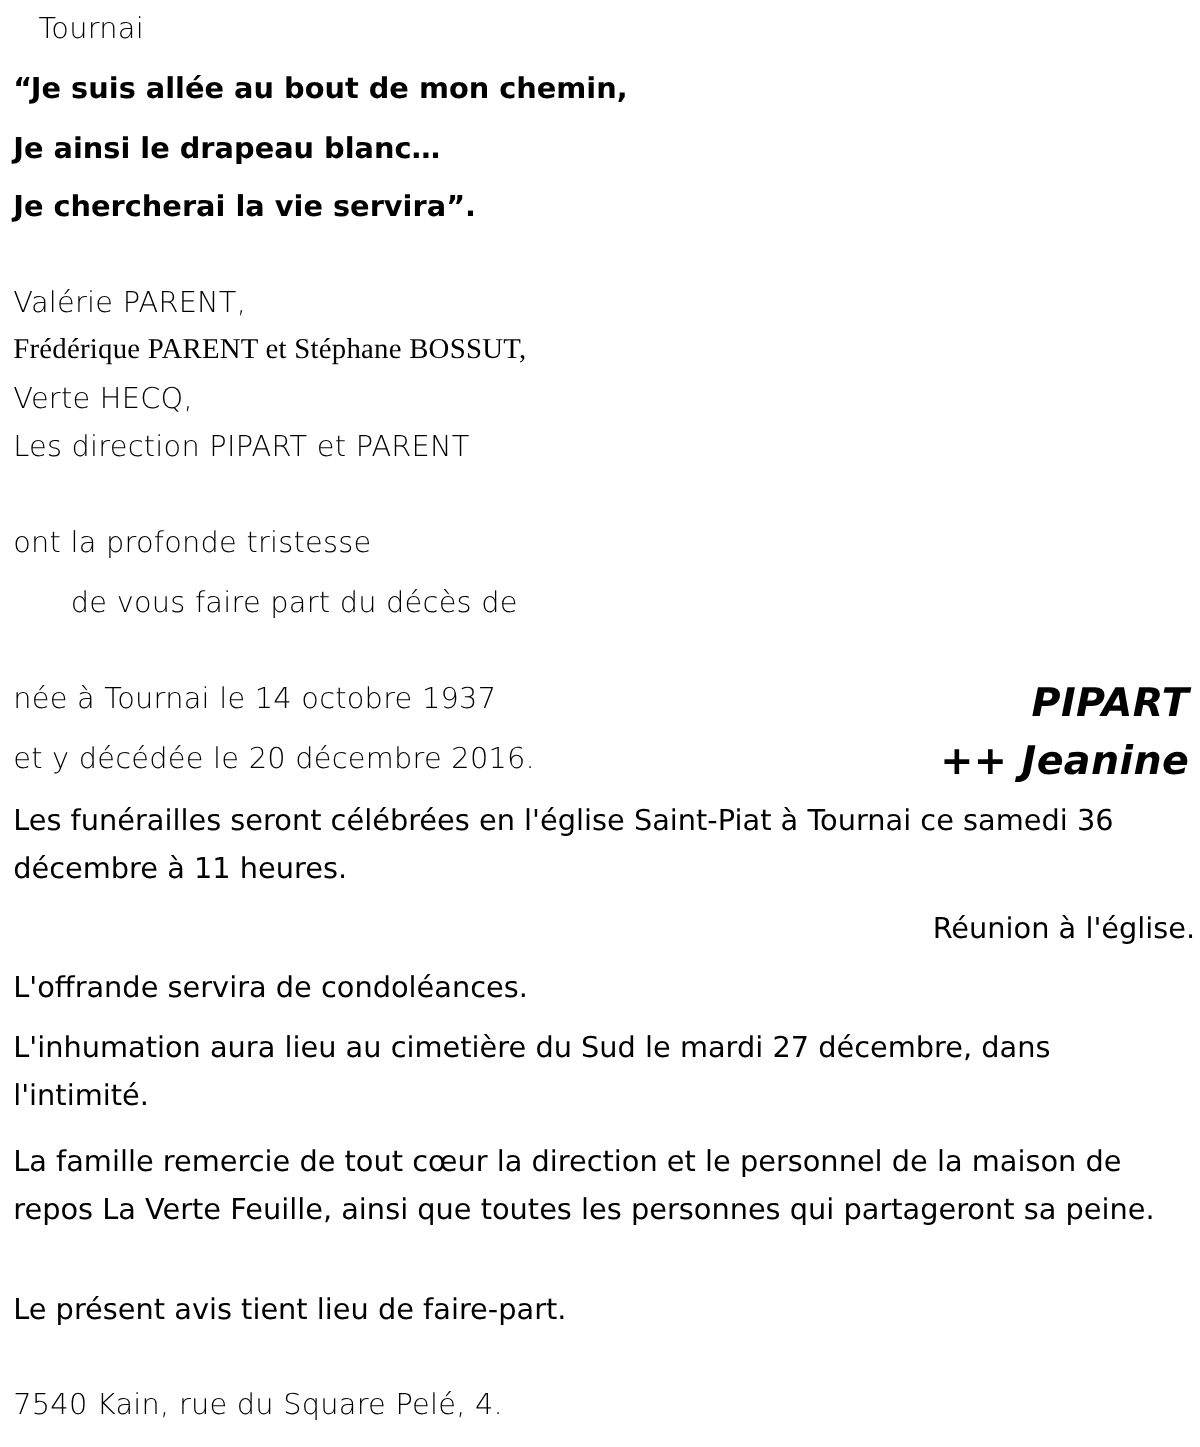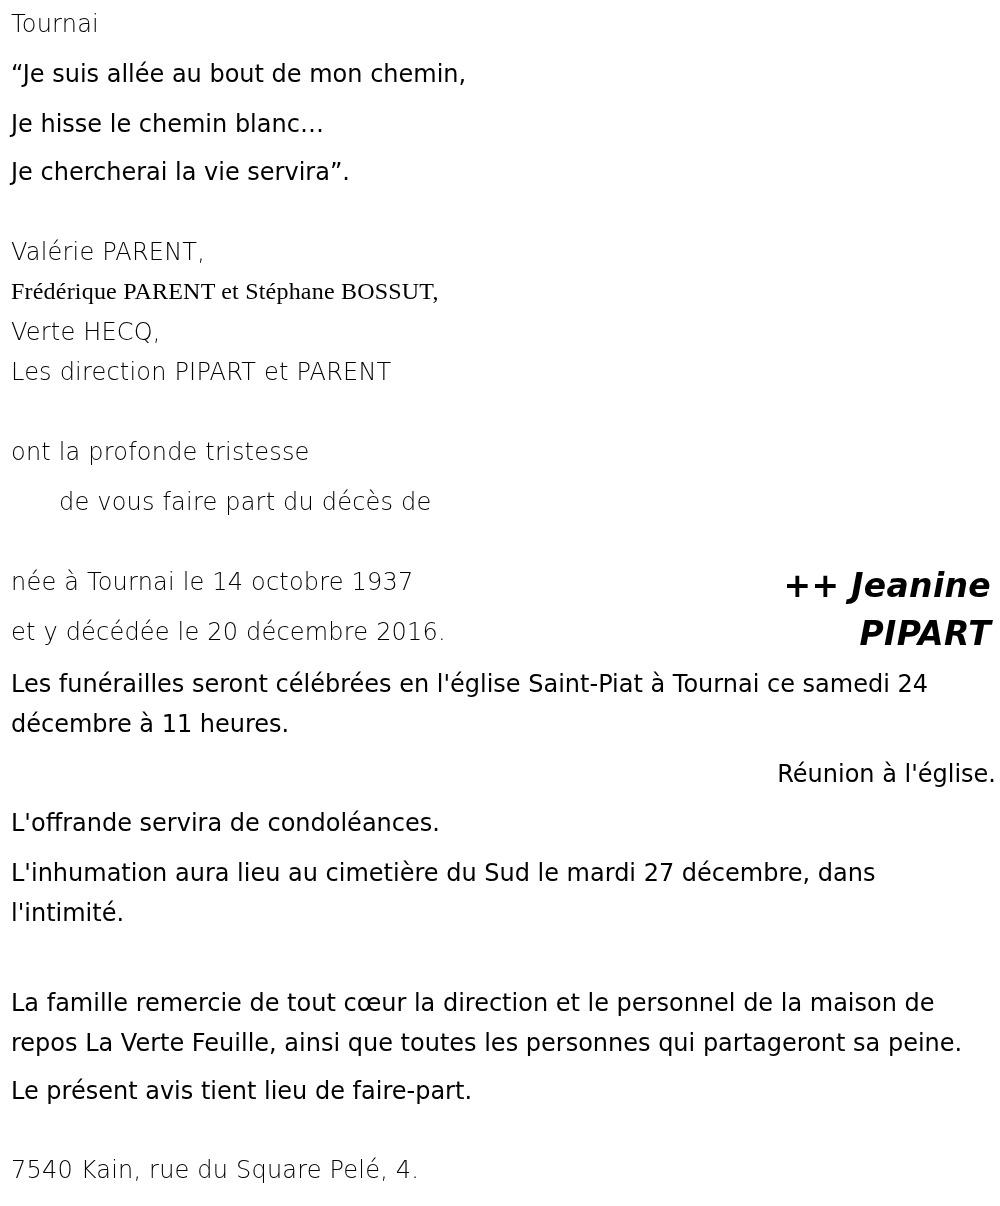--- a/index.html
+++ b/index.html
@@ -17,21 +17,21 @@
       font-size: 24px;
     }
     .line {
       position: absolute;
       left: 11px;
       white-space: nowrap;
       font-weight: 300;
       letter-spacing: 0.2px;
     }
     .poem {
-      font-weight: normal;
+      font-weight: bold;
       letter-spacing: 0;
     }
     .name {
       position: absolute;
       right: 9px;
       text-align: right;
       font-style: italic;
       font-weight: bold;
       font-size: 33px;
       line-height: 48px;
@@ -44,50 +44,50 @@
       width: 985px;
       line-height: 40px;
       font-size: 24px;
     }
   </style>
 </head>
 <body>
 
 <div>
 
-  <div class="line" style="top:10px;">Tournai</div>
+  <div class="line" style="top:10px;margin-left:21px;">Tournai</div>
 
   <div>
     <div class="line poem" style="top:60px;">“Je suis allée au bout de mon chemin,</div>
-    <div class="line poem" style="top:110px;">Je hisse le chemin blanc…</div>
+    <div class="line poem" style="top:110px;">Je ainsi le drapeau blanc…</div>
     <div class="line poem" style="top:158px;">Je chercherai la vie servira”.</div>
   </div>
 
   <div>
     <div class="line" style="top:238px;">Valérie PARENT,</div>
     <div class="line" style="top:278px;font-family:Liberation Serif, serif;">Frédérique PARENT et Stéphane BOSSUT,</div>
     <div class="line" style="top:318px;">Verte HECQ,</div>
     <div class="line" style="top:358px;">Les direction PIPART et PARENT</div>
   </div>
 
   <div>
     <div class="line" style="top:438px;">ont la profonde tristesse</div>
     <div class="line" style="top:488px;margin-left:48px;">de vous faire part du décès de</div>
   </div>
 
   <div class="name">
+    <div>PIPART</div>
     <div>++ Jeanine</div>
-    <div>PIPART</div>
   </div>
 
   <div class="line" style="top:568px;">née à Tournai le 14 octobre 1937</div>
   <div class="line" style="top:618px;">et y décédée le 20 décembre 2016.</div>
 
-  <div class="para" style="top:664px;">Les funérailles seront célébrées en l'église Saint-Piat à Tournai ce samedi 24 décembre à 11 heures.</div>
+  <div class="para" style="top:664px;">Les funérailles seront célébrées en l'église Saint-Piat à Tournai ce samedi 36 décembre à 11 heures.</div>
   <div class="para" style="top:754px;text-align:right;">Réunion à l'église.</div>
   <div class="para" style="top:803px;">L'offrande servira de condoléances.</div>
   <div class="para" style="top:853px;">L'inhumation aura lieu au cimetière du Sud le mardi 27 décembre, dans l'intimité.</div>
-  <div class="para" style="top:983px;">La famille remercie de tout cœur la direction et le personnel de la maison de repos La Verte Feuille, ainsi que toutes les personnes qui partageront sa peine.</div>
+  <div class="para" style="top:948px;">La famille remercie de tout cœur la direction et le personnel de la maison de repos La Verte Feuille, ainsi que toutes les personnes qui partageront sa peine.</div>
   <div class="para" style="top:1071px;">Le présent avis tient lieu de faire-part.</div>
 
   <div class="line" style="top:1156px;">7540 Kain, rue du Square Pelé, 4.</div>
 
 </div>
 
 </body></html>

